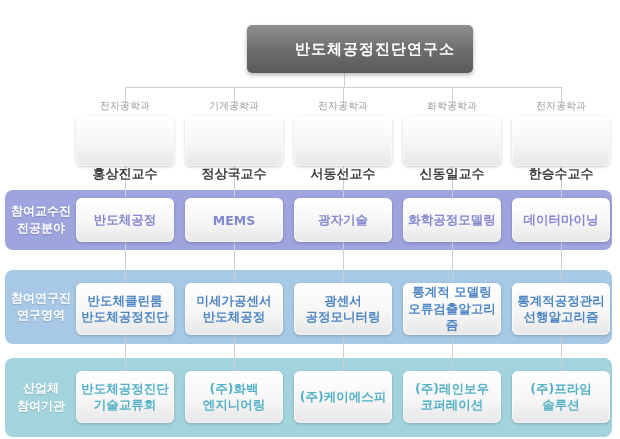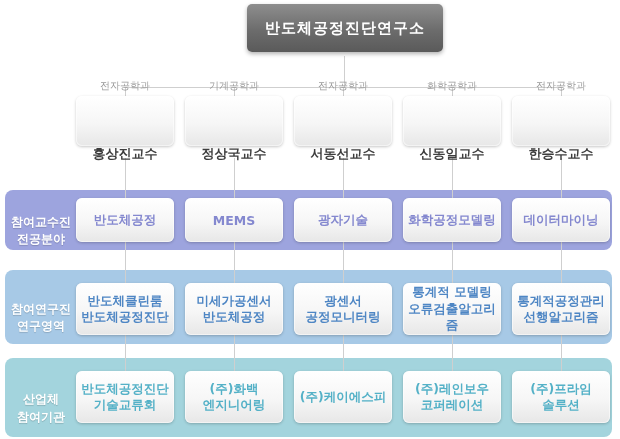--- a/index.html
+++ b/index.html
@@ -2,48 +2,48 @@
 <html><head>
 <meta charset="utf-8">
 <style>
   html,body{margin:0;padding:0;background:#fff;}
   .stage{
     position:relative;width:620px;height:439px;background:#ffffff;
     font-family:"DejaVu Sans","Liberation Sans",sans-serif;overflow:hidden;
   }
   
   .root{
-    position:absolute;left:247px;top:4px;width:196px;height:48px;
+    position:absolute;left:247px;top:25px;width:196px;height:48px;
     border-radius:5px;background:linear-gradient(180deg,#8e8e8e 0%,#6c6c6c 55%,#5a5a5a 100%);
     box-shadow:0 2px 4px rgba(0,0,0,0.3);
     color:#fff;font-size:15px;font-weight:bold;letter-spacing:1px;
-    display:flex;align-items:center;justify-content:center;z-index:3;
+    display:flex;align-items:center;justify-content:center;z-index:3;padding-left:30px;
   }
   
   .line{position:absolute;background:#cfcfcf;z-index:2;}
   
   .band{position:absolute;left:5px;width:607px;border-radius:8px;z-index:1;}
   .band1{top:190px;height:60px;background:#9da4de;}
   .band2{top:270px;height:74px;background:#a7c9e6;}
   .band3{top:358px;height:79px;background:#a3d4dd;}
   .band-label{
-    position:absolute;left:0;top:11px;height:100%;width:72px;
+    position:absolute;left:0;top:0;height:100%;width:72px;
     display:flex;flex-direction:column;align-items:center;justify-content:center;
     color:#fff;font-weight:bold;font-size:12px;line-height:1.45;
     text-shadow:0 1px 1px rgba(0,0,0,0.18);text-align:center;
   }
   
   .box{
     position:absolute;width:98px;border-radius:6px;z-index:3;
     background:linear-gradient(180deg,#ffffff 0%,#f6f6f6 55%,#e7e7e7 100%);
     box-shadow:0 1px 3px rgba(0,0,0,0.22), inset 0 0 0 1px rgba(255,255,255,0.5);
     display:flex;flex-direction:column;align-items:center;justify-content:center;
     text-align:center;
   }
-  .prof{top:96px;height:50px;gap:29px;}
+  .prof{top:116px;height:50px;gap:29px;}
   .prof .dept{font-size:10px;color:#9a9a9a;margin-bottom:3px;}
   .prof .name{font-size:13px;font-weight:bold;color:#3d3d3d;margin-top:20px;}
   .item1{top:198px;height:44px;font-size:12.5px;font-weight:bold;color:#8488cf;}
   .item2{top:283px;height:52px;font-size:12.5px;font-weight:bold;color:#4e86c4;line-height:1.32;}
   .item3{top:371px;height:52px;font-size:12.5px;font-weight:bold;color:#54b1c7;line-height:1.32;}
   .c1{left:76px}.c2{left:185px}.c3{left:294px}.c4{left:403px}.c5{left:512px}
 </style>
 </head>
 <body>
 

